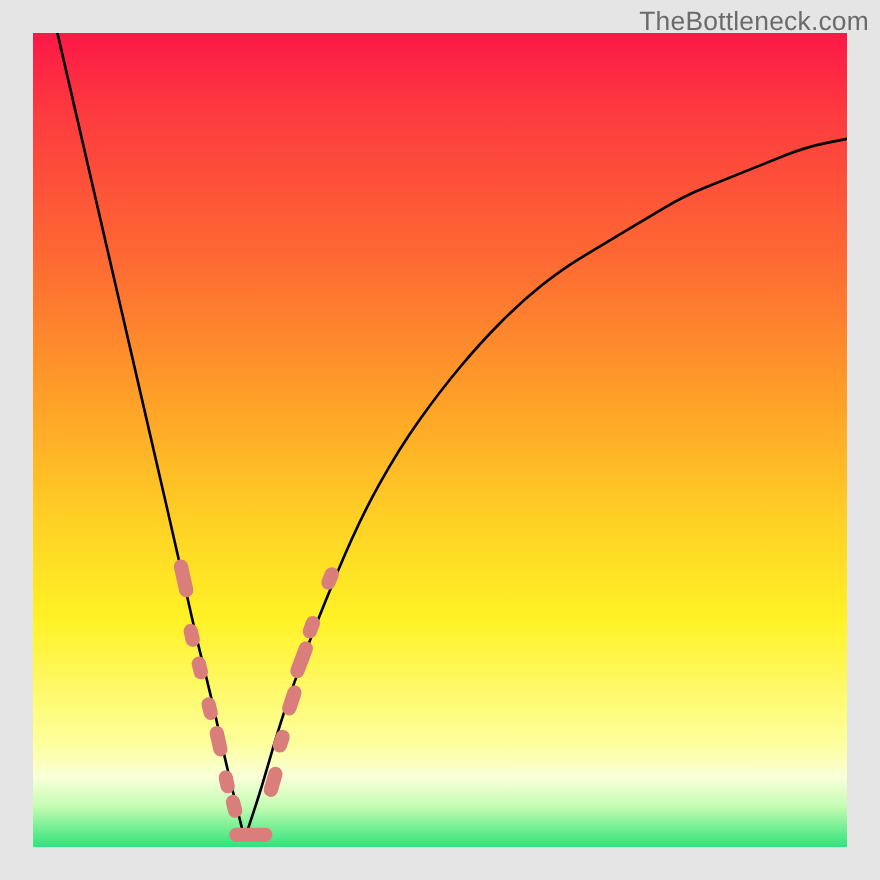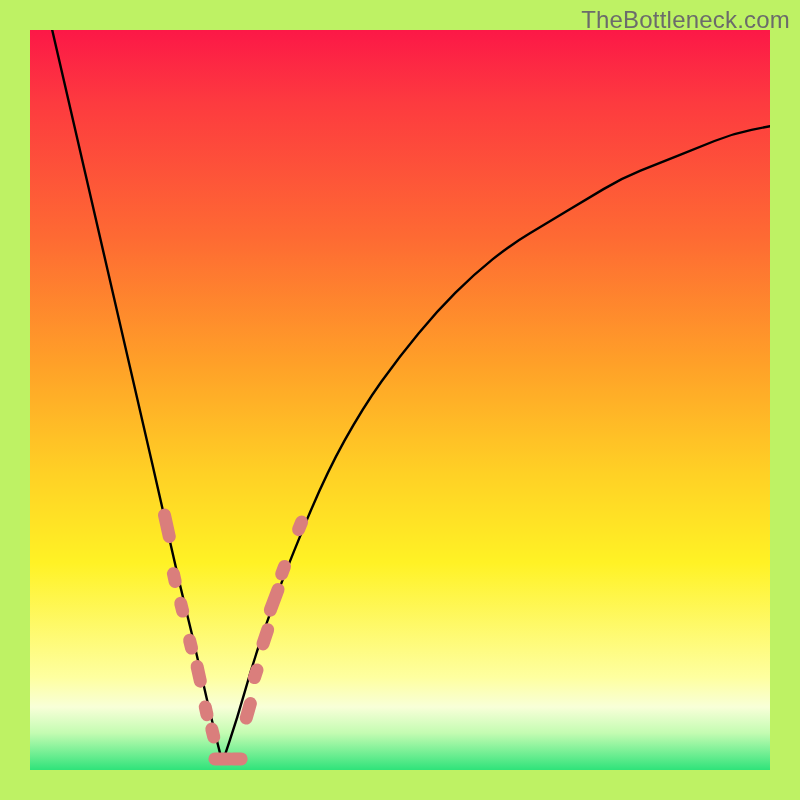--- a/index.html
+++ b/index.html
@@ -8,21 +8,21 @@
     width: 800px;
     height: 800px;
     overflow: hidden;
     background: #000;
     font-family: Arial, Helvetica, sans-serif;
   }
   .outer {
     position: relative;
     width: 800px;
     height: 800px;
-    background: #bef264;
+    background: #e5e5e5;
   }
   .plot {
     position: absolute;
     left: 30px;
     top: 30px;
     width: 740px;
     height: 740px;
     
     background: linear-gradient(to bottom,
       #fc1847 0%,

